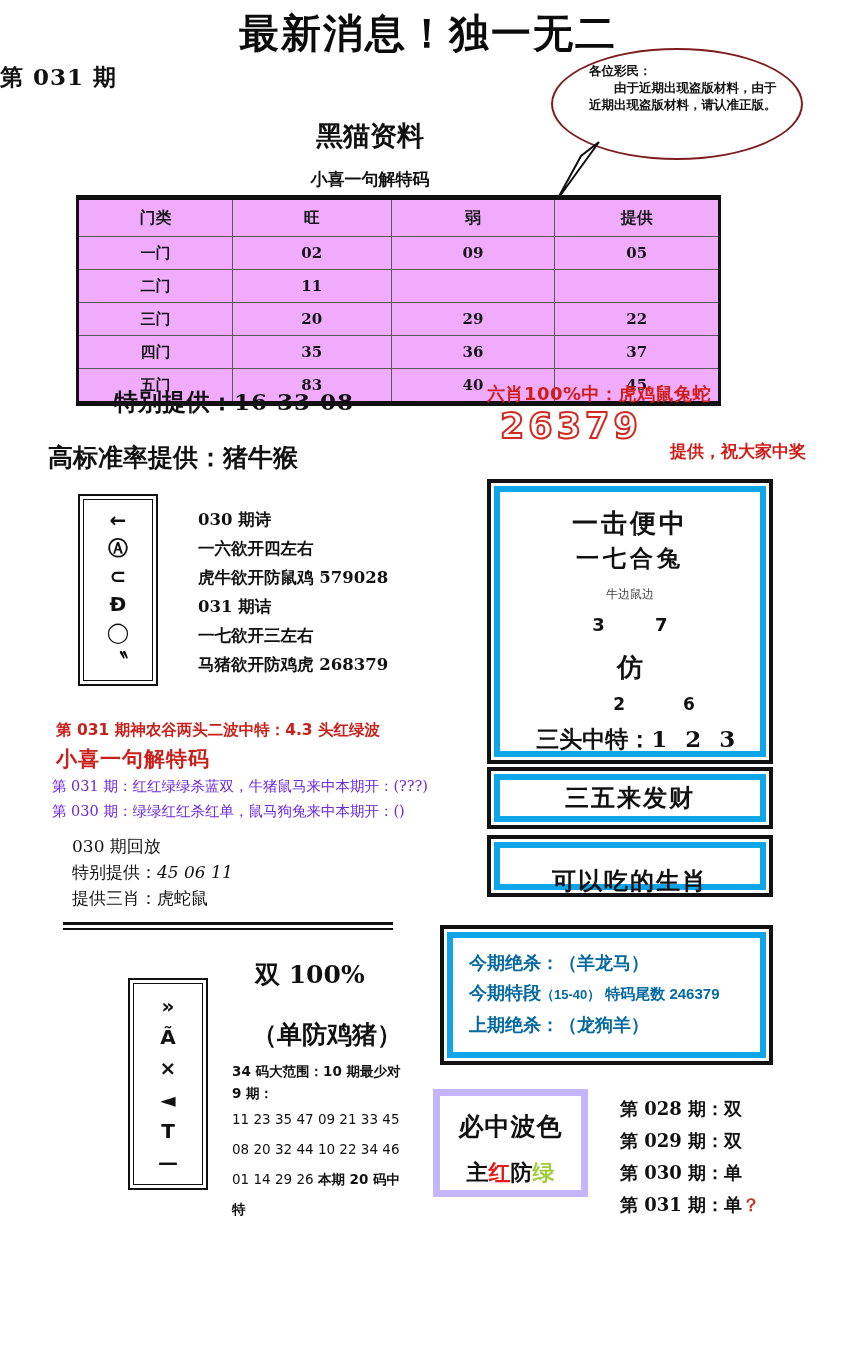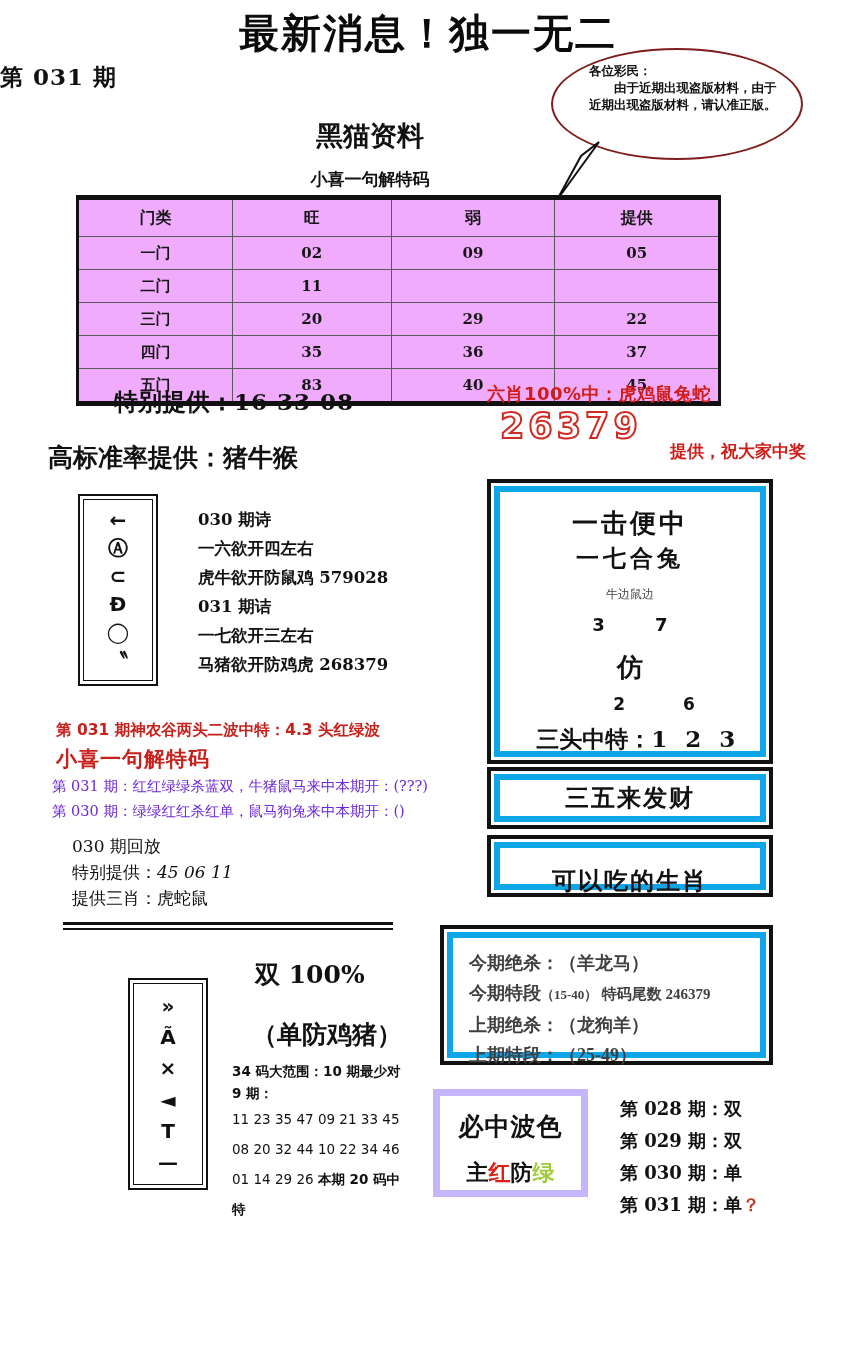--- a/index.html
+++ b/index.html
@@ -317,23 +317,23 @@
     position: absolute; top: 50%; left: 0; width: 100%;
     transform: translateY(-50%);
     text-align: center;
     font-family: "DejaVu Serif", "Liberation Serif", serif;
     font-size: 24px; font-weight: bold; letter-spacing: 2px; margin-top: 15px;
   }
 
   #kill-box { top: 925px; left: 440px; width: 333px; height: 140px; }
   #kill-box .in { padding: 10px 0 0 16px; }
   #kill-box .kl {
-    font-family: Liberation Serif, serif;
+    font-family: Liberation Sans, sans-serif;
     font-size: 18px; font-weight: bold; line-height: 30px;
-    color: #404040; white-space: nowrap;
+    color: #0369a1; white-space: nowrap;
   }
   #kill-box .kl .sm { font-size: 13px; }
   #kill-box .kl .md { font-size: 15px; }
 
   
   #wave-box {
     top: 1089px; left: 433px; width: 155px; height: 108px;
     border: 7px solid #c4b5fd; background: #fff; box-sizing: border-box;
   }
   #wave-box .wt {
@@ -523,21 +523,20 @@
 </div>
 
 <div class="abs heavy-box" id="kill-box">
   <div class="in">
     <div class="kl">今期绝杀：（羊龙马）</div>
     <div class="kl">
       <span>今期特段</span><span class="sm">（15-40）</span>
       <span class="md">特码尾数 246379</span>
     </div>
     <div class="kl serif">上期绝杀：（龙狗羊）</div>
-    <div class="kl serif">上期特段：（25-49）</div>
   </div>
 </div>
 
 <div class="abs" id="wave-box">
   <div class="wt">必中波色</div>
   <div class="wb"><span>主</span><span class="red">红</span><span>防</span><span class="green">绿</span></div>
 </div>
 
 <div class="abs" id="history-list">
   <div class="hl"><span>第 028 期：</span><span>双</span><span class="q"></span></div>

